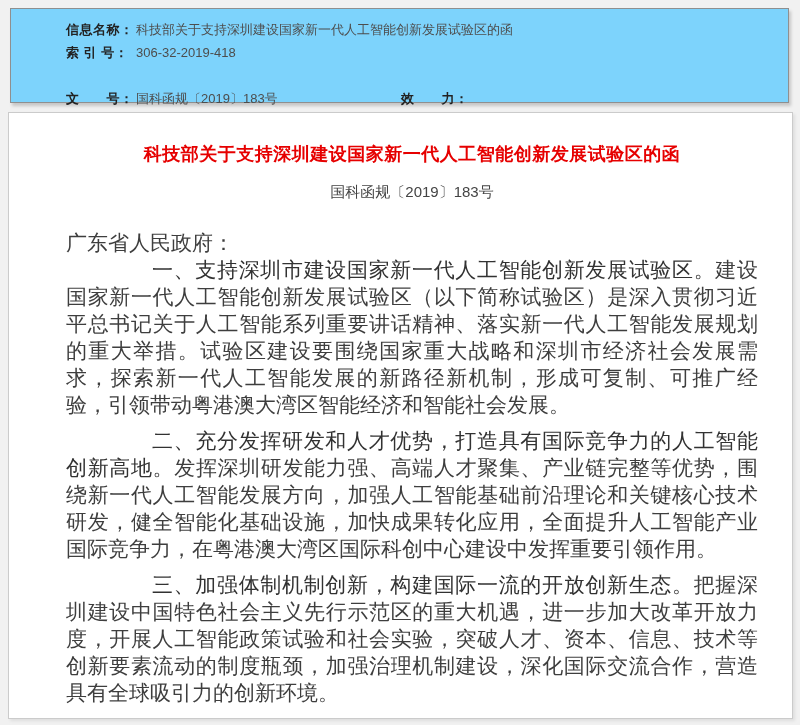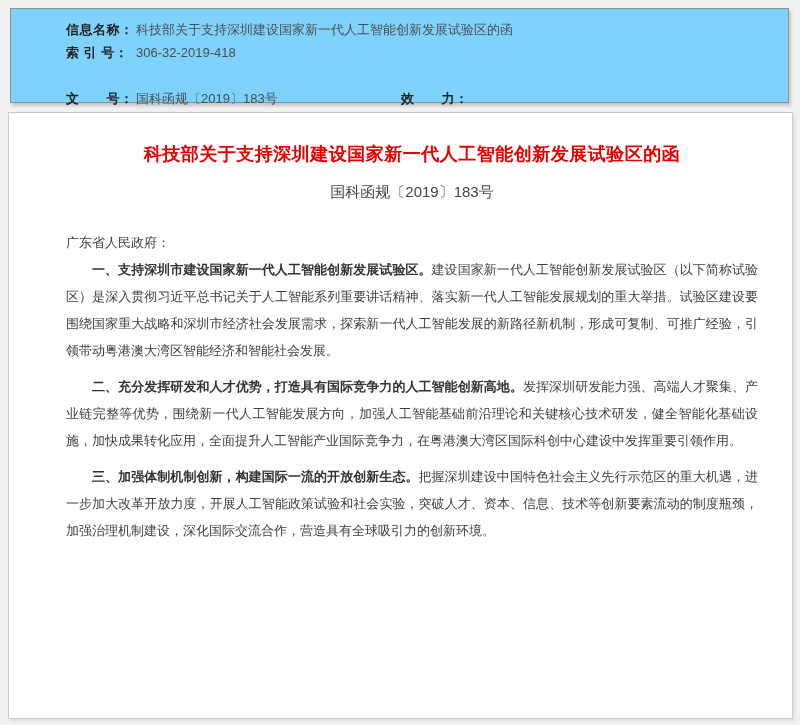--- a/index.html
+++ b/index.html
@@ -44,28 +44,28 @@
     letter-spacing: 0.5px;
   }
   .doc-number {
     margin: 17px 0 0;
     text-align: center;
     font-size: 15px;
     color: #444444;
   }
   .doc-body {
     margin-top: 27px;
-    font-size: 13px;
+    font-size: 21px;
     color: #3e3e3e;
     line-height: 27px;
     text-align: justify;
   }
   .para { margin: 0 0 9px; text-indent: 2em; }
   .para.salutation { text-indent: 0; margin-bottom: 0; }
-  .para b { font-weight: bold; color: #323232; }
+  .para b { font-weight: normal; color: #323232; margin-left: 44px; }
 </style>
 </head>
 <body>
 
 <div class="meta-box">
   <div class="meta-row">
     <div class="meta-pair">
       <span class="meta-label">信息名称：</span>
       <span class="meta-value">科技部关于支持深圳建设国家新一代人工智能创新发展试验区的函</span>
     </div>

